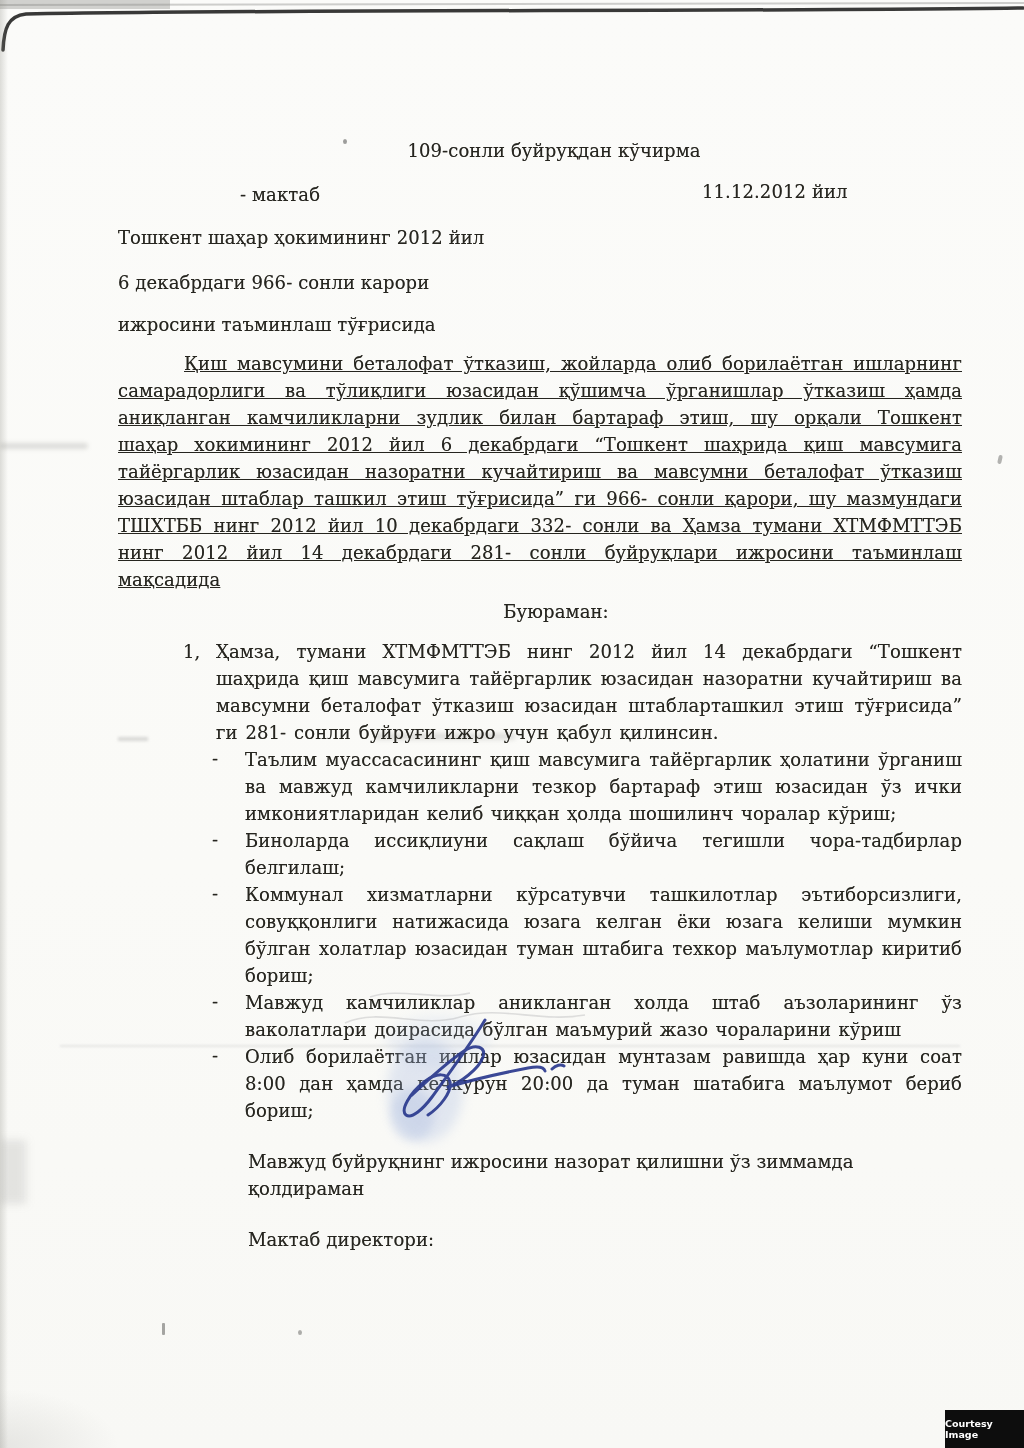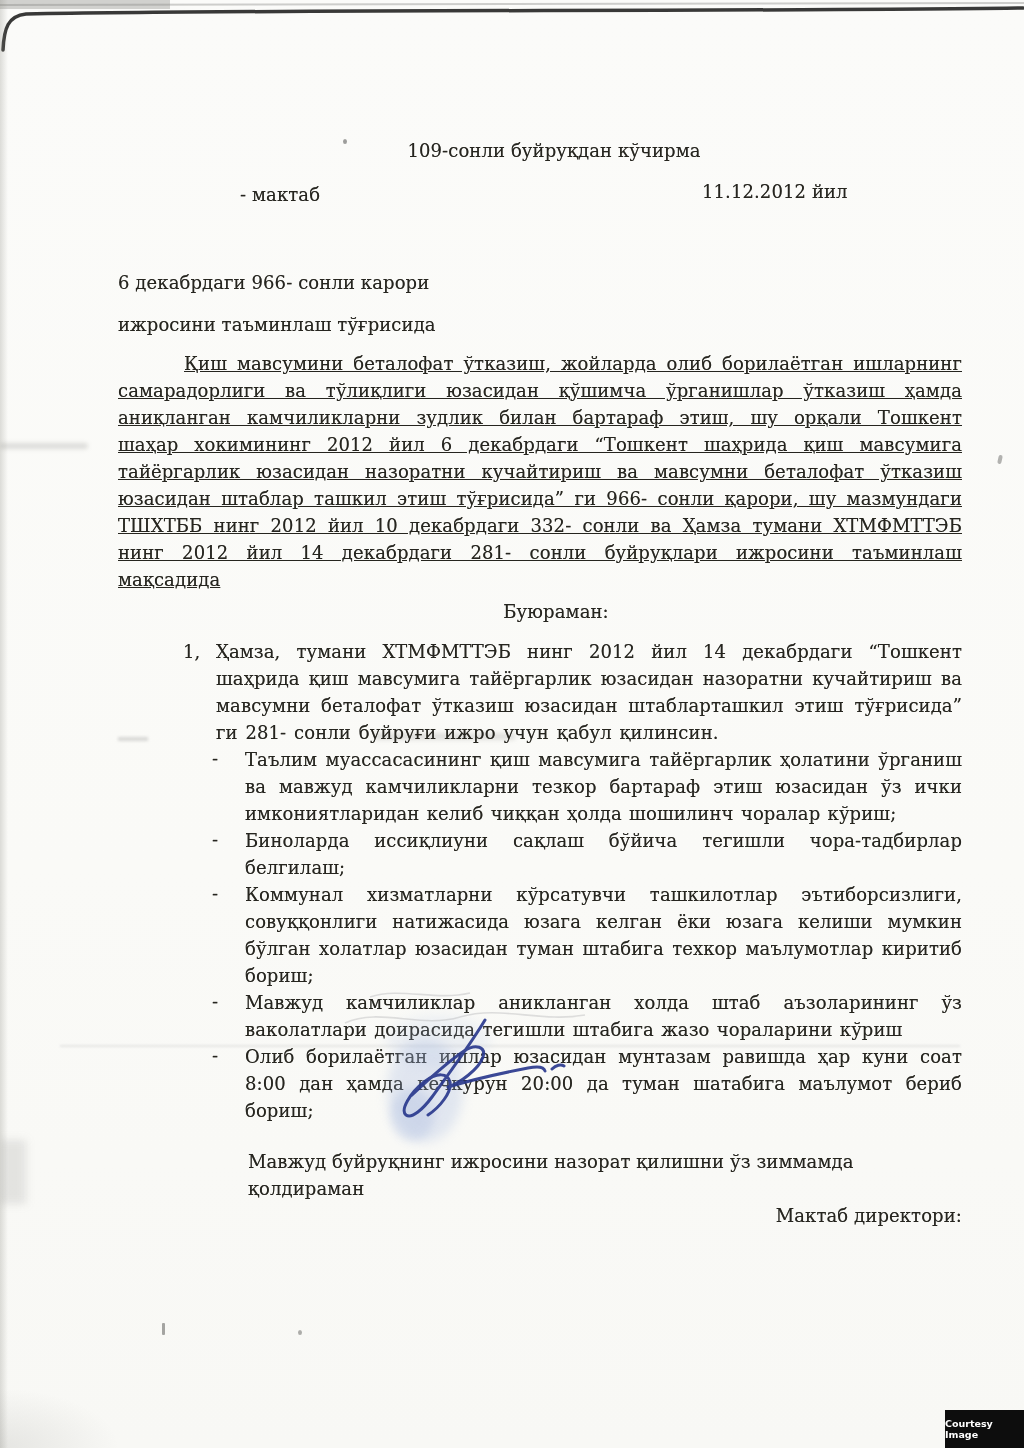--- a/index.html
+++ b/index.html
@@ -29,21 +29,21 @@
   
   .body-block { position: absolute; top: 350px; left: 118px; width: 844px; }
   .preamble { margin: 0; text-indent: 66px; text-align: justify; word-spacing: 2.5px; text-decoration: underline; }
   .order-word { margin-top: 5px; text-align: center; transform: translateX(16px); }
   .item1 { position: relative; margin-top: 13px; margin-left: 65px; padding-left: 33px; text-align: justify; word-spacing: 2px; }
   .item1 .marker { position: absolute; left: 0; top: 0; }
   .bullets { margin-left: 92px; }
   .bullet { position: relative; padding-left: 35px; text-align: justify; word-spacing: 1.5px; }
   .bullet .dash { position: absolute; left: 2px; top: -1px; }
   .closing { margin-top: 24px; margin-left: 130px; }
-  .sig-label { margin-left: 130px; text-align: right; }
+  .sig-label { margin-top: 24px; margin-left: 130px; }
   
   .artifact { position: absolute; pointer-events: none; }
   .left-edge { top: 0; left: 0; width: 8px; height: 1448px;
     background: linear-gradient(90deg, rgba(140,140,132,0.28), rgba(140,140,132,0)); }
   .streak-445 { top: 443px; left: 0; width: 88px; height: 6px;
     background: rgba(120,120,115,0.22); filter: blur(2px); border-radius: 3px; }
   .dash-737 { top: 737px; left: 118px; width: 30px; height: 4px;
     background: rgba(120,120,118,0.25); filter: blur(1.5px); }
   .smudge-733 { top: 733px; left: 375px; width: 140px; height: 7px;
     background: rgba(110,110,108,0.18); filter: blur(2px); }
@@ -93,20 +93,21 @@
   <div class="artifact speck-title"></div>
   <div class="artifact speck-right"></div>
   <div class="artifact mark-b1"></div>
   <div class="artifact mark-b2"></div>
   <div class="artifact badge-dash"></div>
   <div class="artifact corner-shade"></div>
 
   <div class="txt title-row">109-сонли буйруқдан кўчирма</div>
   <div class="txt school-line">- мактаб</div>
   <div class="txt date-line">11.12.2012 йил</div>
+  <div class="txt intro-1">Тошкент шаҳар ҳокимининг 2012 йил</div>
   <div class="txt intro-2">6 декабрдаги 966- сонли карори</div>
   <div class="txt intro-3">ижросини таъминлаш тўғрисида</div>
 
   <div class="body-block txt">
     <p class="preamble">Қиш мавсумини беталофат ўтказиш, жойларда олиб борилаётган ишларнинг самарадорлиги ва тўлиқлиги юзасидан қўшимча ўрганишлар ўтказиш ҳамда аниқланган камчиликларни зудлик билан бартараф этиш, шу орқали Тошкент шаҳар хокимининг 2012 йил 6 декабрдаги “Тошкент шаҳрида қиш мавсумига тайёргарлик юзасидан назоратни кучайтириш ва мавсумни беталофат ўтказиш юзасидан штаблар ташкил этиш тўғрисида” ги 966- сонли қарори, шу мазмундаги ТШХТББ нинг 2012 йил 10 декабрдаги 332- сонли ва Ҳамза тумани ХТМФМТТЭБ нинг 2012 йил 14 декабрдаги 281- сонли буйруқлари ижросини таъминлаш мақсадида</p>
     <div class="order-word">Буюраман:</div>
     <div class="item1">
       <span class="marker">1,</span>
       <span>Ҳамза, тумани ХТМФМТТЭБ нинг 2012 йил 14 декабрдаги “Тошкент шаҳрида қиш мавсумига тайёргарлик юзасидан назоратни кучайтириш ва мавсумни беталофат ўтказиш юзасидан штабларташкил этиш тўғрисида” ги 281- сонли буйруғи ижро учун қабул қилинсин.</span>
     </div>
@@ -118,21 +119,21 @@
       <div class="bullet">
         <span class="dash">-</span>
         <span>Биноларда иссиқлиуни сақлаш бўйича тегишли чора-тадбирлар белгилаш;</span>
       </div>
       <div class="bullet">
         <span class="dash">-</span>
         <span>Коммунал хизматларни кўрсатувчи ташкилотлар эътиборсизлиги, совуққонлиги натижасида юзага келган ёки юзага келиши мумкин бўлган холатлар юзасидан туман штабига техкор маълумотлар киритиб бориш;</span>
       </div>
       <div class="bullet">
         <span class="dash">-</span>
-        <span>Мавжуд камчиликлар аникланган холда штаб аъзоларининг ўз ваколатлари доирасида тегишли штабига жазо чораларини кўриш</span>
+        <span>Мавжуд камчиликлар аникланган холда штаб аъзоларининг ўз ваколатлари доирасида бўлган маъмурий жазо чораларини кўриш</span>
       </div>
       <div class="bullet">
         <span class="dash">-</span>
         <span>Олиб борилаётган ишлар юзасидан мунтазам равишда ҳар куни соат 8:00 дан ҳамда кечкурун 20:00 да туман шатабига маълумот бериб бориш;</span>
       </div>
     </div>
     <div class="closing">Мавжуд буйруқнинг ижросини назорат қилишни ўз зиммамда қолдираман</div>
     <div class="sig-label">Мактаб директори:</div>
   </div>
 

